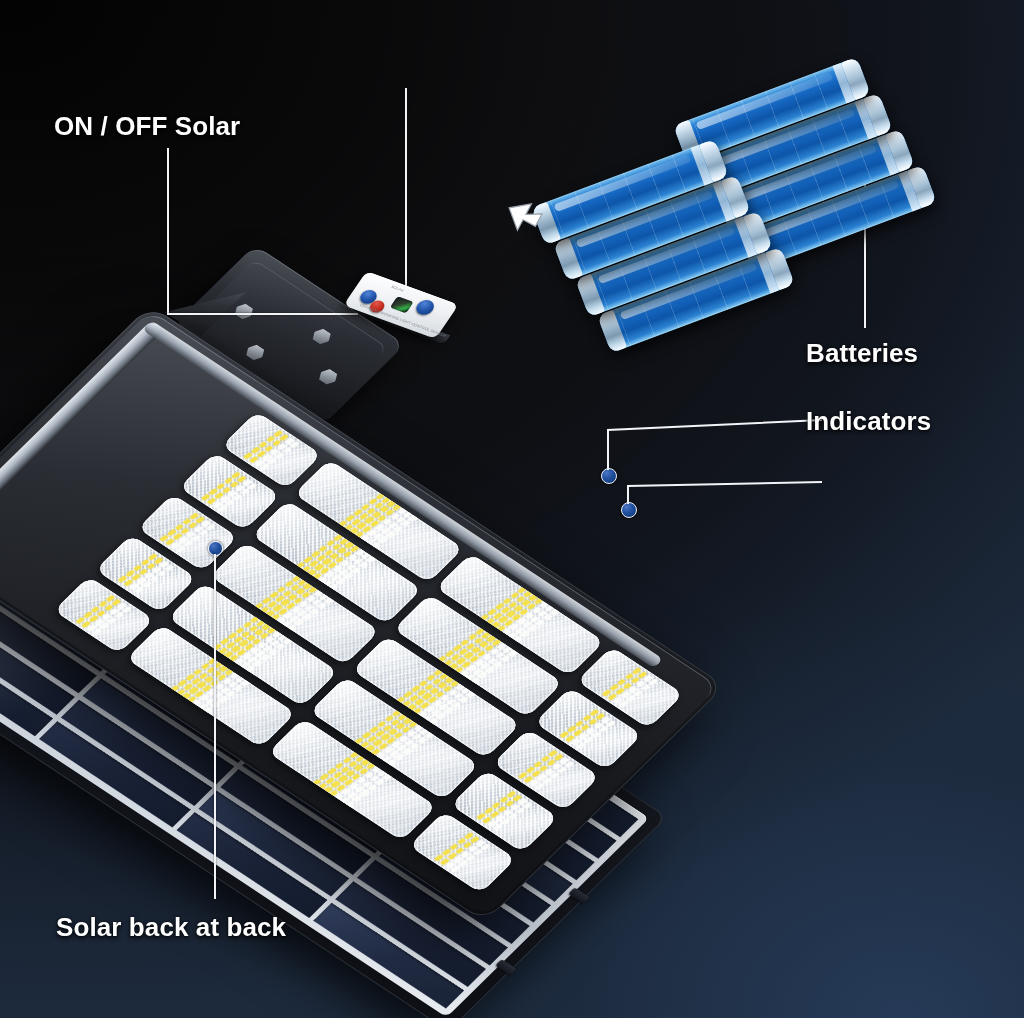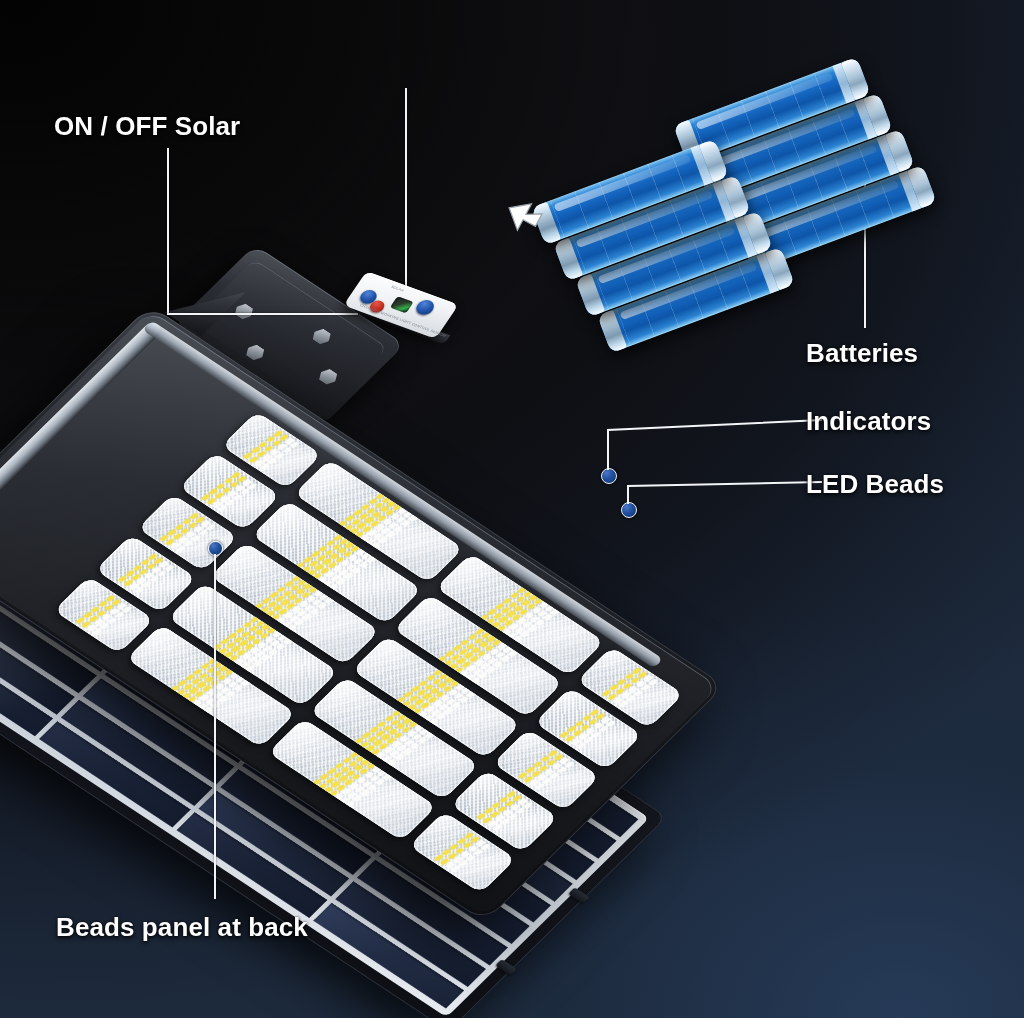--- a/index.html
+++ b/index.html
@@ -1077,19 +1077,18 @@
   <div class="dot" style="left:601px;top:468px;width:14px;height:14px;"></div>
   <svg style="position:absolute;left:596px;top:408px;width:230px;height:80px;overflow:visible;">
     <polyline points="12,62 12,22 226,12" fill="none" stroke="#f2f4f7" stroke-width="2"></polyline>
   </svg>
   <div class="label" id="lbl-reflector">Indicators</div>
 
   <div class="dot" style="left:621px;top:502px;width:14px;height:14px;"></div>
   <svg style="position:absolute;left:616px;top:470px;width:210px;height:60px;overflow:visible;">
     <polyline points="12,34 12,16 206,12" fill="none" stroke="#f2f4f7" stroke-width="2"></polyline>
   </svg>
-  <div class="label" id="lbl-ledbeads">LED Beads</div>
 
   <div class="dot" style="left:208px;top:541px;width:13px;height:13px;"></div>
   <div class="leader lv" style="left:214px;top:554px;height:345px;"></div>
-  <div class="label" id="lbl-solar">Beads panel at back</div>
+  <div class="label" id="lbl-solar">Solar back at back</div>
 
 </div>
 
 </body></html>

